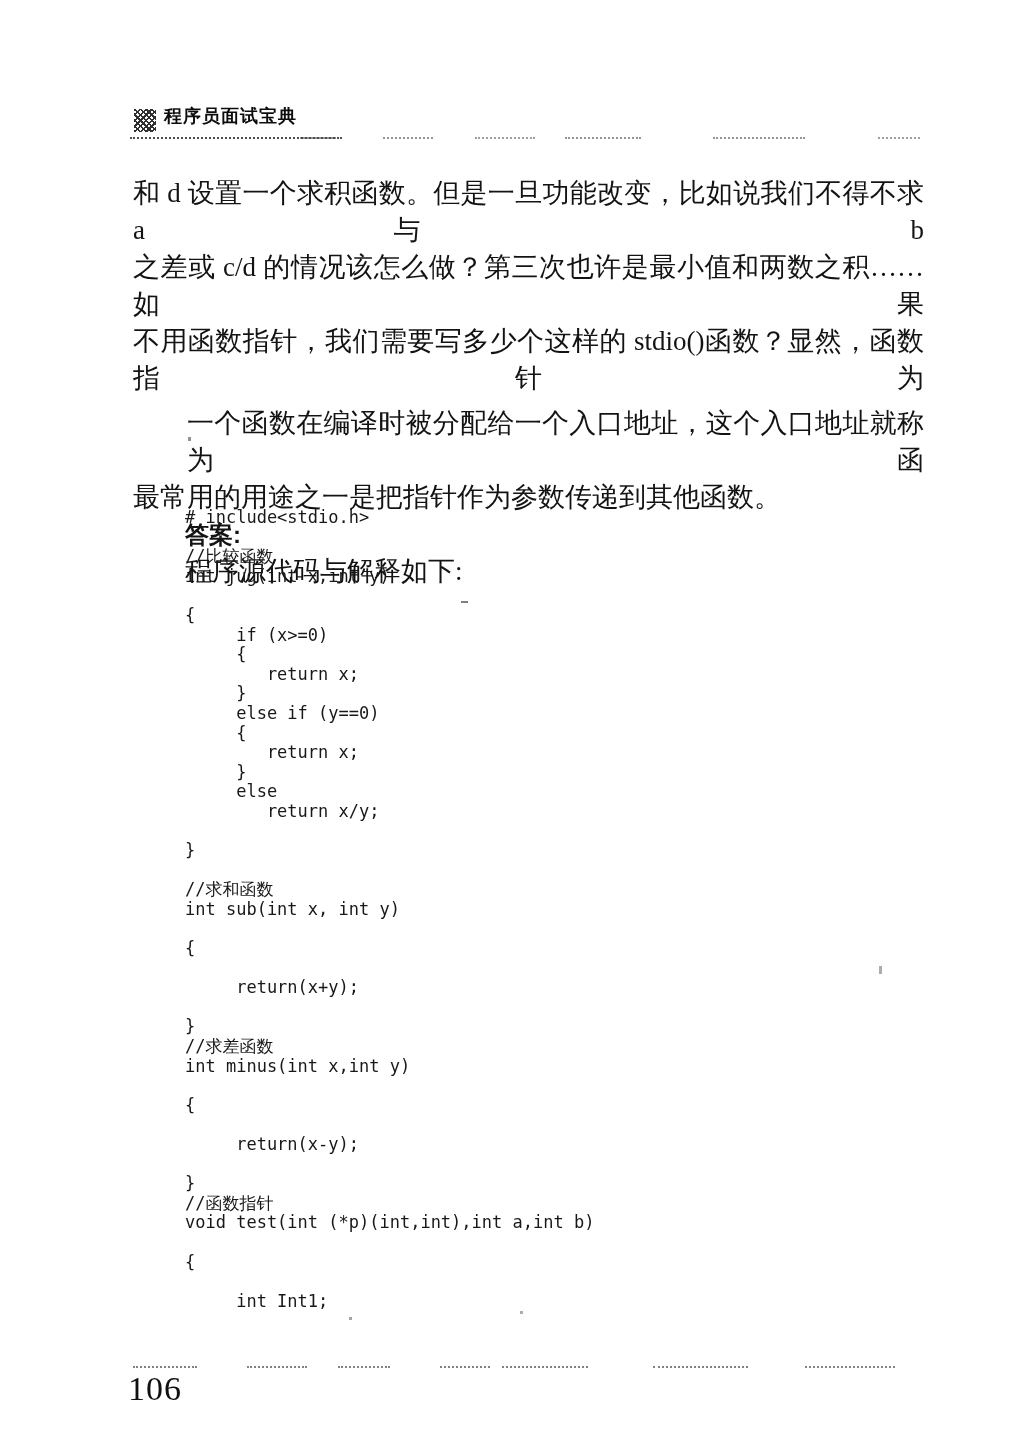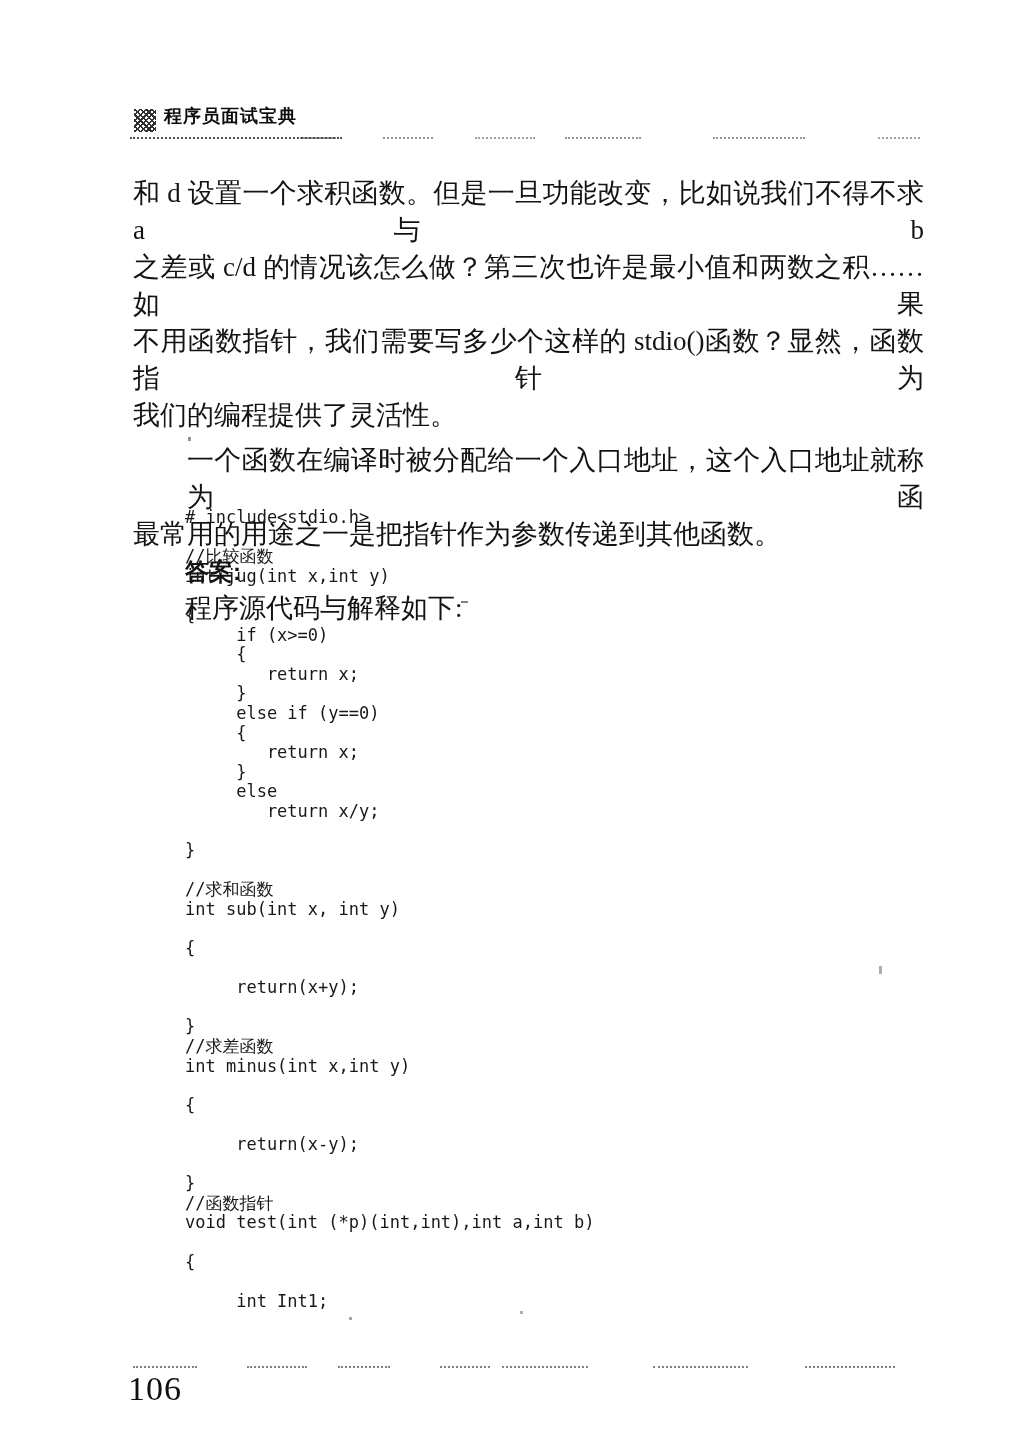--- a/index.html
+++ b/index.html
@@ -81,21 +81,20 @@
     <span class="rule-seg" style="left:475px;width:60px;opacity:.45"></span>
     <span class="rule-seg" style="left:565px;width:76px;opacity:.5"></span>
     <span class="rule-seg" style="left:713px;width:92px;opacity:.5"></span>
     <span class="rule-seg" style="left:878px;width:42px;opacity:.45"></span>
   </div>
 
   <main class="body-text">
     <div class="bline j">和 d 设置一个求积函数。但是一旦功能改变，比如说我们不得不求 a 与 b</div>
     <div class="bline j">之差或 c/d 的情况该怎么做？第三次也许是最小值和两数之积……如果</div>
     <div class="bline j">不用函数指针，我们需要写多少个这样的 stdio()函数？显然，函数指针为</div>
-    <div class="bline">我们的编程提供了灵活性。</div>
     <div class="bline j indent2">一个函数在编译时被分配给一个入口地址，这个入口地址就称为函</div>
     <div class="bline">最常用的用途之一是把指针作为参数传递到其他函数。</div>
     <div class="bline answer">答案:</div>
     <div class="bline intro">程序源代码与解释如下:</div>
   </main>
 
   <pre class="code"># include&lt;stdio.h&gt;
 
 //比较函数
 int jug(int x,int y)

